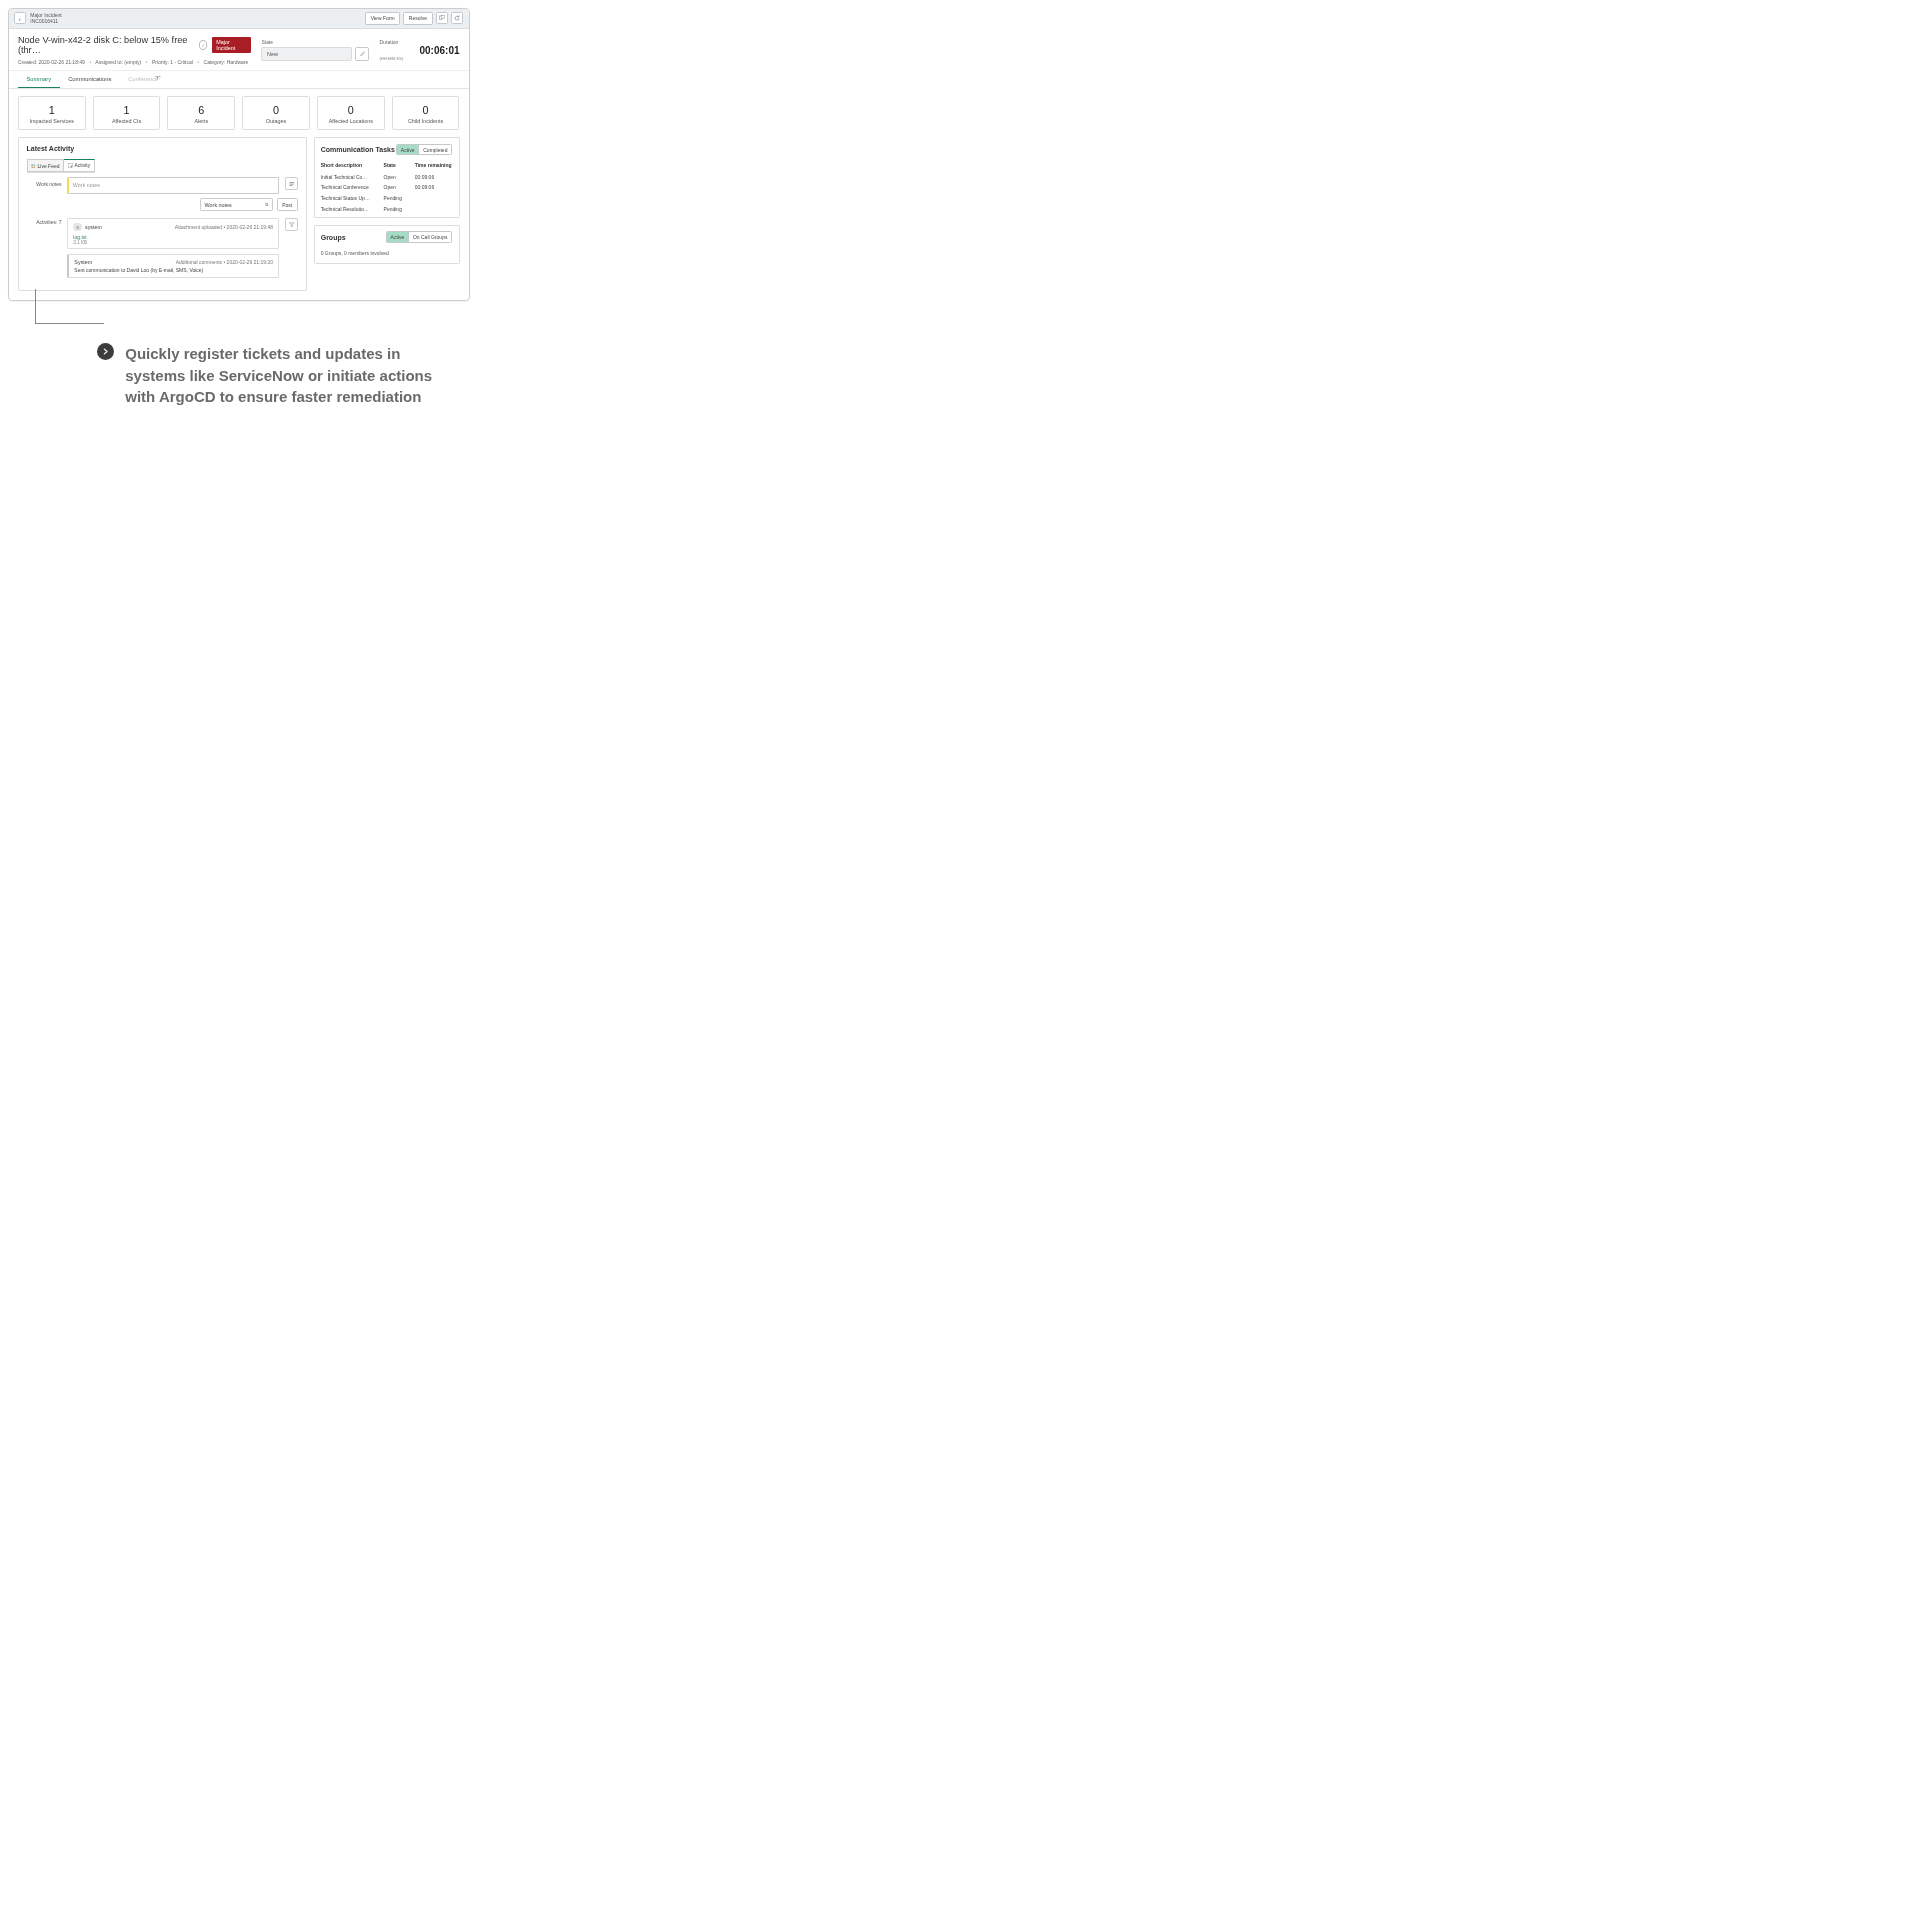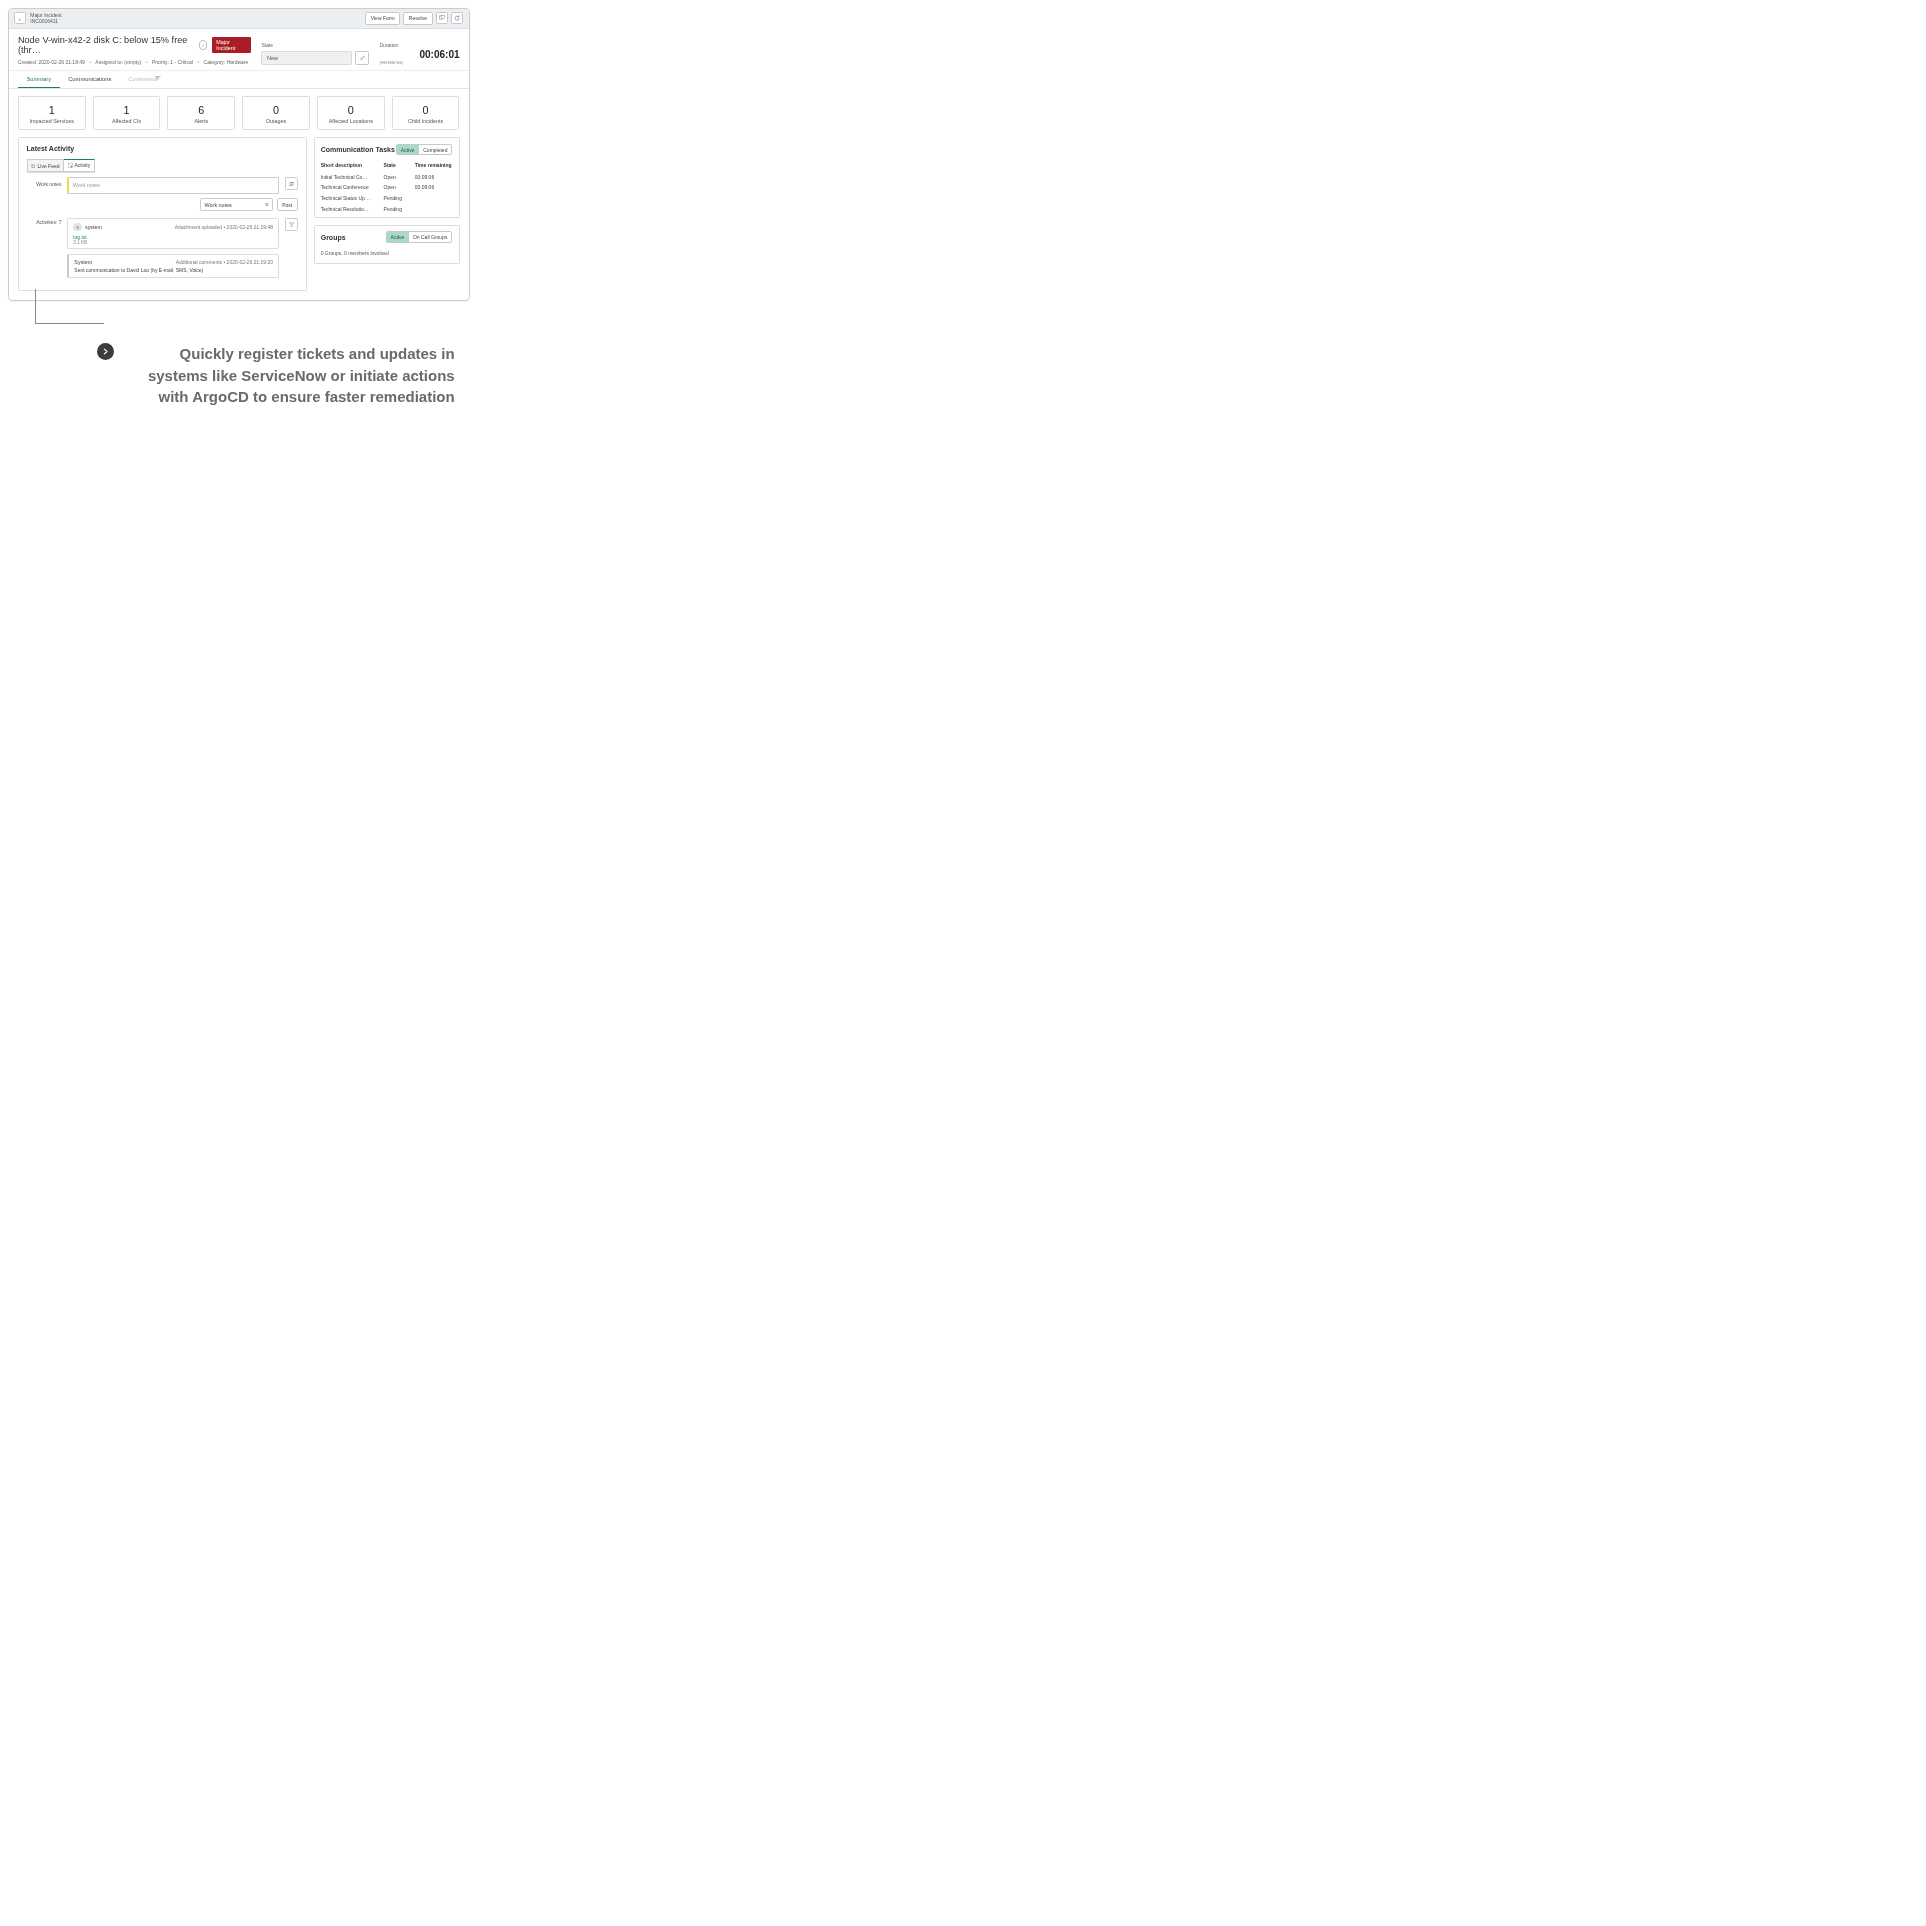--- a/index.html
+++ b/index.html
@@ -58,21 +58,21 @@
     border: 0.4px solid #c4c8cc;
     border-radius: 1.5px;
     display: flex; align-items: center; justify-content: center;
     cursor: pointer;
     color: #555;
   }
 
   
   .header {
     display: flex;
-    align-items: flex-end;
+    align-items: center;
     padding: 6.2px 9.2px 4.6px 9.2px;
     gap: 10px;
     border-bottom: 0.4px solid #eee;
   }
   .header-left { flex: 1; }
   .title-row { display: flex; align-items: center; gap: 4.6px; margin-bottom: 3.9px; }
   .page-title { font-size: 9.2px; font-weight: 500; color: #333; }
   .info-icon {
     width: 9.2px; height: 9.2px; border-radius: 50%;
     border: 0.4px solid #bbb; color: #888;
@@ -270,21 +270,20 @@
   }
   .callout-icon {
     width: 17px; height: 17px; border-radius: 50%;
     background: #3c3c3c; color: #fff;
     display: flex; align-items: center; justify-content: center;
     font-size: 7.7px; flex-shrink: 0;
   }
   .callout-text {
     font-size: 15px; font-weight: 700; color: #6a6a6a;
     line-height: 1.45;
-    text-align: right;
   }
 </style>
 </head>
 <body>
 
 <div class="wrapper">
   <div class="app">
 
     <div class="topbar">
       <div class="back-btn">

